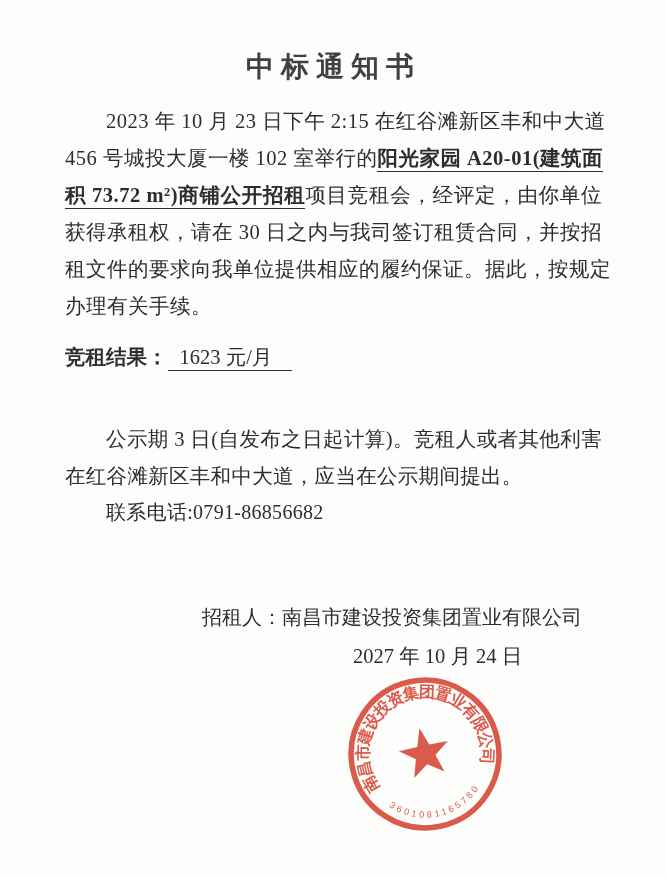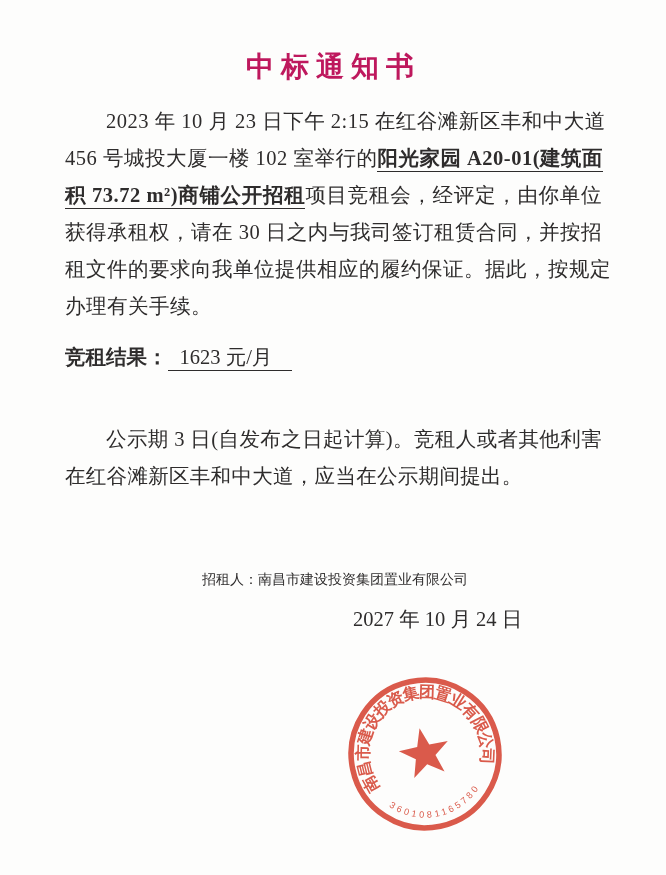--- a/index.html
+++ b/index.html
@@ -16,21 +16,21 @@
     overflow:hidden;
     box-sizing:border-box;
     padding:48px 64px 0 65px;
   }
   .doc-title{
     text-align:center;
     font-size:28px;
     font-weight:700;
     letter-spacing:7px;
     line-height:38px;
-    color:#be185d;
+    color:#404040;
   }
   .greeting{
     margin-top:54px;
     font-size:21px;
     line-height:26px;
     font-weight:600;
   }
   .u{
     border-bottom:1.5px solid #2e2c2c;
     padding-bottom:2px;
@@ -54,21 +54,21 @@
     font-size:20.5px;
     line-height:26px;
   }
   .result-label{ font-weight:700; }
   .result-value{ padding:0 20px 2px 12px; }
   .notice{ margin-top:51px; }
   .notice .ln{ line-height:36.5px; letter-spacing:0.3px; }
   .ln-supervisor,.ln-phone{ font-size:20px; }
   .signature{ margin-top:73px; }
   .sig-lessor{
-    font-size:14px;
+    font-size:20px;
     line-height:26px;
     padding-left:137px;
     white-space:nowrap;
     position:relative;
     z-index:2;
   }
   .sig-date{
     margin-top:13px;
     font-size:20.5px;
     line-height:26px;
@@ -107,20 +107,21 @@
     <div class="ln">办理有关手续。</div>
   </div>
 
   <div class="result-line">
     <span class="result-label">竞租结果：</span><span class="u result-value">1623 元/月</span>
   </div>
 
   <div class="notice">
     <div class="ln fill indent">公示期 3 日(自发布之日起计算)。竞租人或者其他利害</div>
     <div class="ln">在红谷滩新区丰和中大道，应当在公示期间提出。</div>
+    <div class="ln ln-phone indent">联系电话:0791-86856682</div>
   </div>
 
   <div class="signature">
     <div class="sig-lessor">招租人：南昌市建设投资集团置业有限公司</div>
     <div class="sig-date">2027 年 10 月 24 日</div>
   </div>
 
   <svg class="seal" viewBox="0 0 170 170" xmlns="http://www.w3.org/2000/svg" xmlns:xlink="http://www.w3.org/1999/xlink">
     <defs>
       <path id="sealTopArc" d="M 34.3,108.7 A 56,56 0 1 1 135.7,108.7" fill="none"></path>

